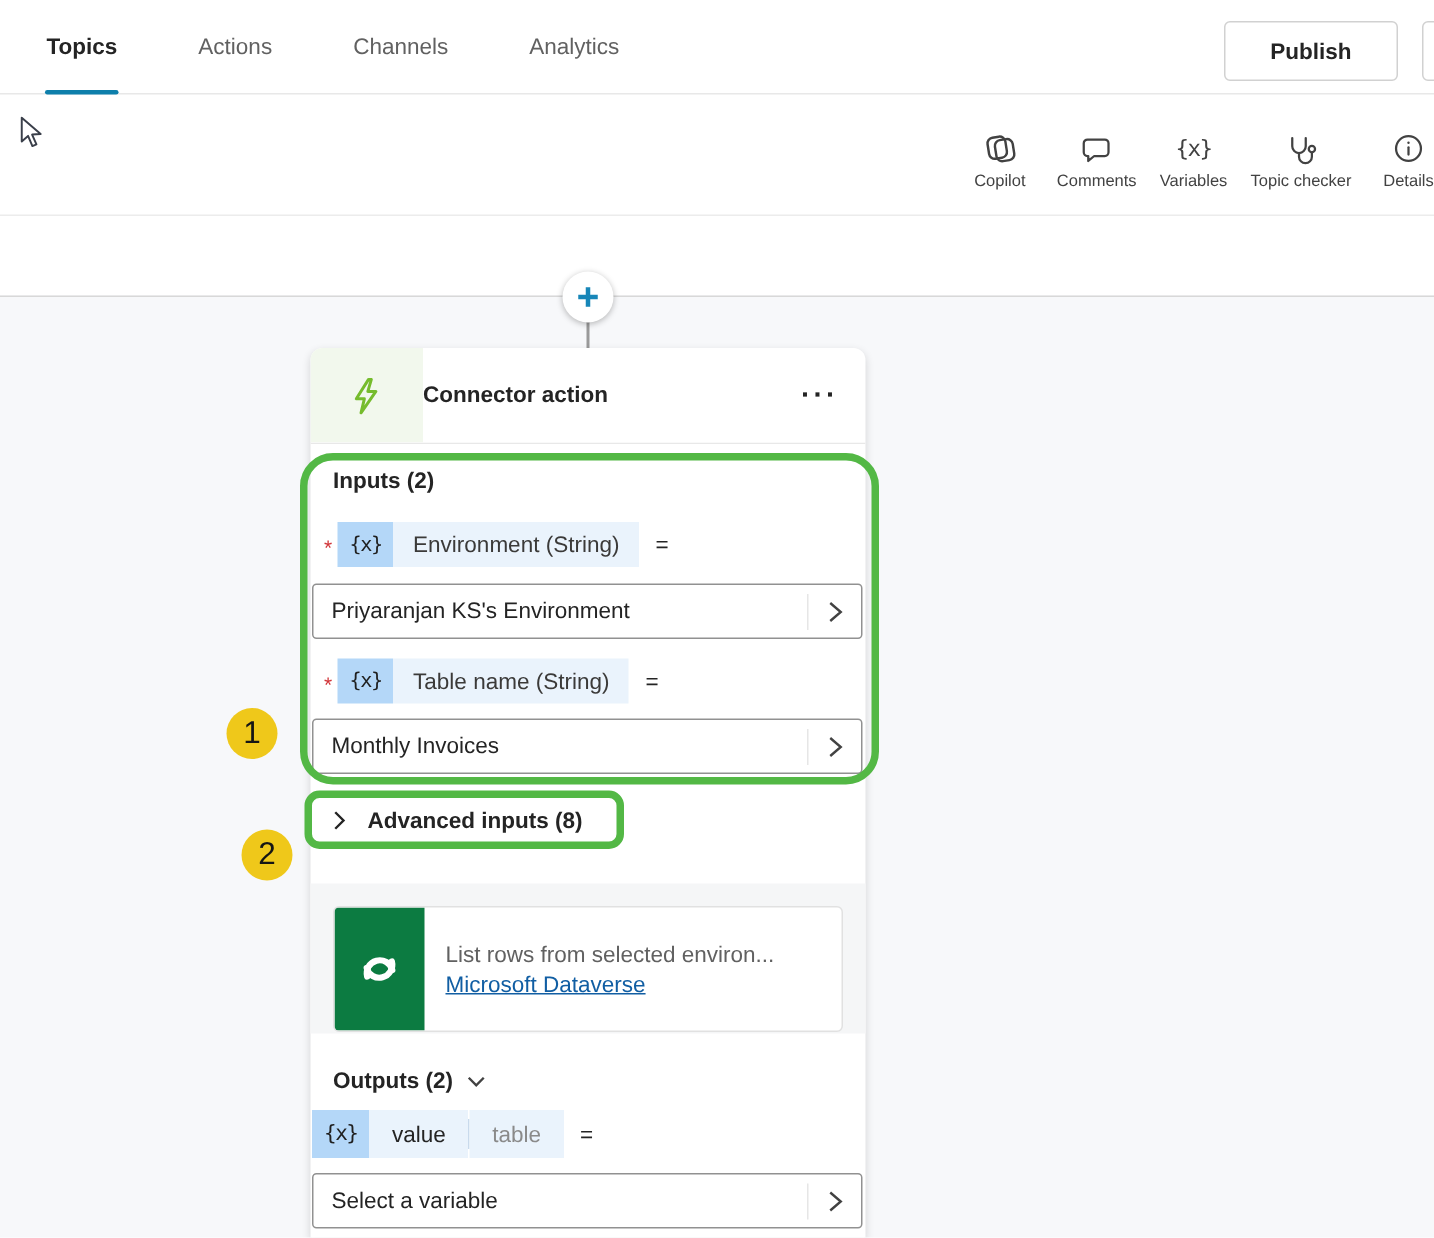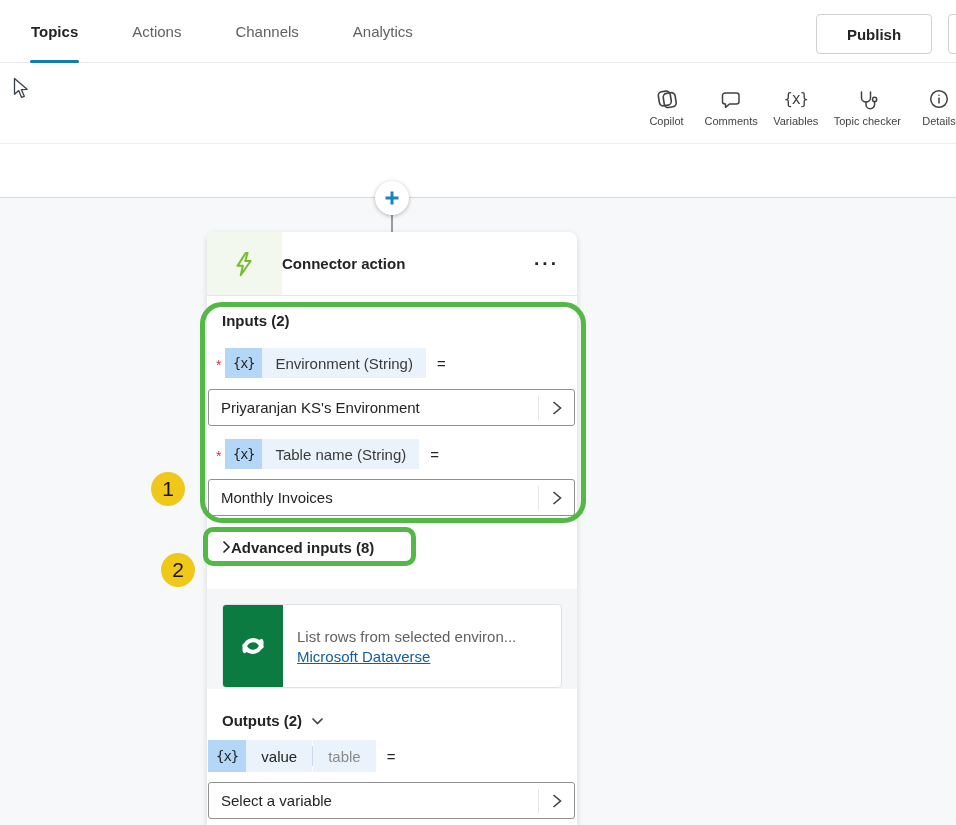--- a/index.html
+++ b/index.html
@@ -55,21 +55,21 @@
   .chip-label { background:#eaf3fc; padding:0 13px; display:flex; align-items:center; font-size:15px; color:#3b3a39; }
   .eq { margin-left:11px; font-size:15px; color:#242424; }
 
   .value-box { margin:11px 0 0 1px; width:367px; height:37px; border:1px solid #919191; border-radius:3px;
     background:#fff; display:flex; align-items:center; cursor:pointer; }
   .value-box.second { margin-top:10px; }
   .value-text { flex:1; padding-left:12px; font-size:15px; color:#242424; white-space:nowrap; overflow:hidden; }
   .box-sep { width:1px; height:24px; background:#e6e6e6; }
   .box-chev { width:35px; display:flex; align-items:center; justify-content:center; }
 
-  .advanced-row { display:flex; align-items:center; margin:18px 0 0 15px; height:26px; cursor:pointer; }
+  .advanced-row { display:flex; align-items:center; gap:14px; margin:18px 0 0 15px; height:26px; cursor:pointer; }
   .advanced-label { font-size:15px; font-weight:600; color:#242424; }
 
   .connector-strip { margin-top:29px; height:100px; background:#f5f6f7; padding:15px; }
   .connector-card { height:84px; background:#fff; border:1px solid #e1e1e1; border-radius:4px; display:flex; overflow:hidden; }
   .dv-logo { width:60px; height:100%; background:#0c7b41; display:flex; align-items:center; justify-content:center; flex:none; }
   .card-text { display:flex; flex-direction:column; justify-content:center; padding-left:14px; gap:3px; }
   .card-title { font-size:15px; color:#616161; white-space:nowrap; }
   .card-link { font-size:15px; color:#115ea3; text-decoration:underline; cursor:pointer; }
 
   .outputs-head { margin-top:23px; }

